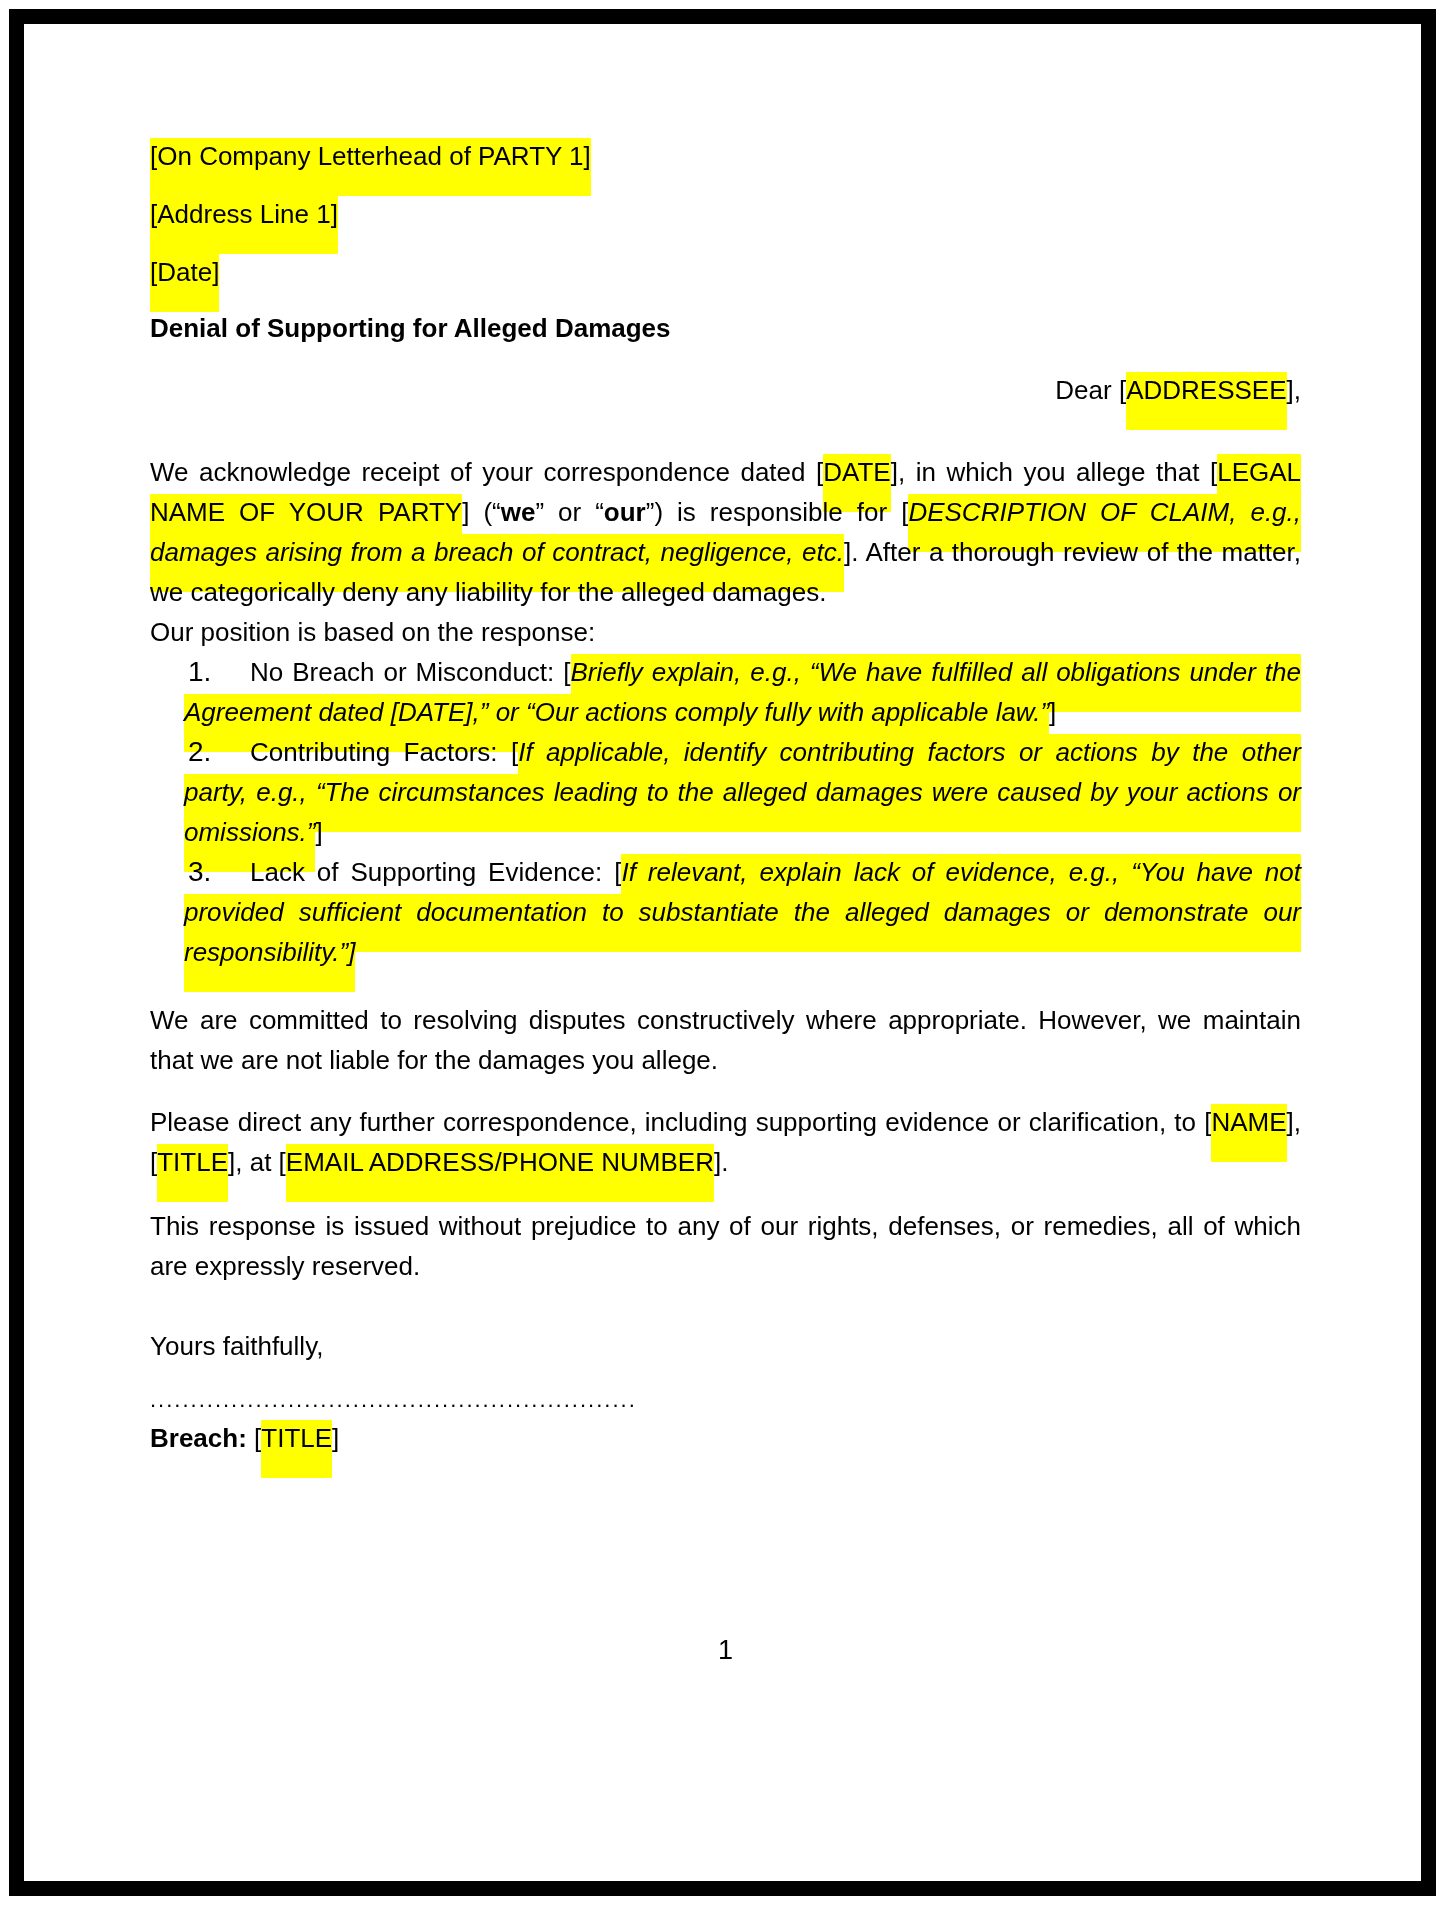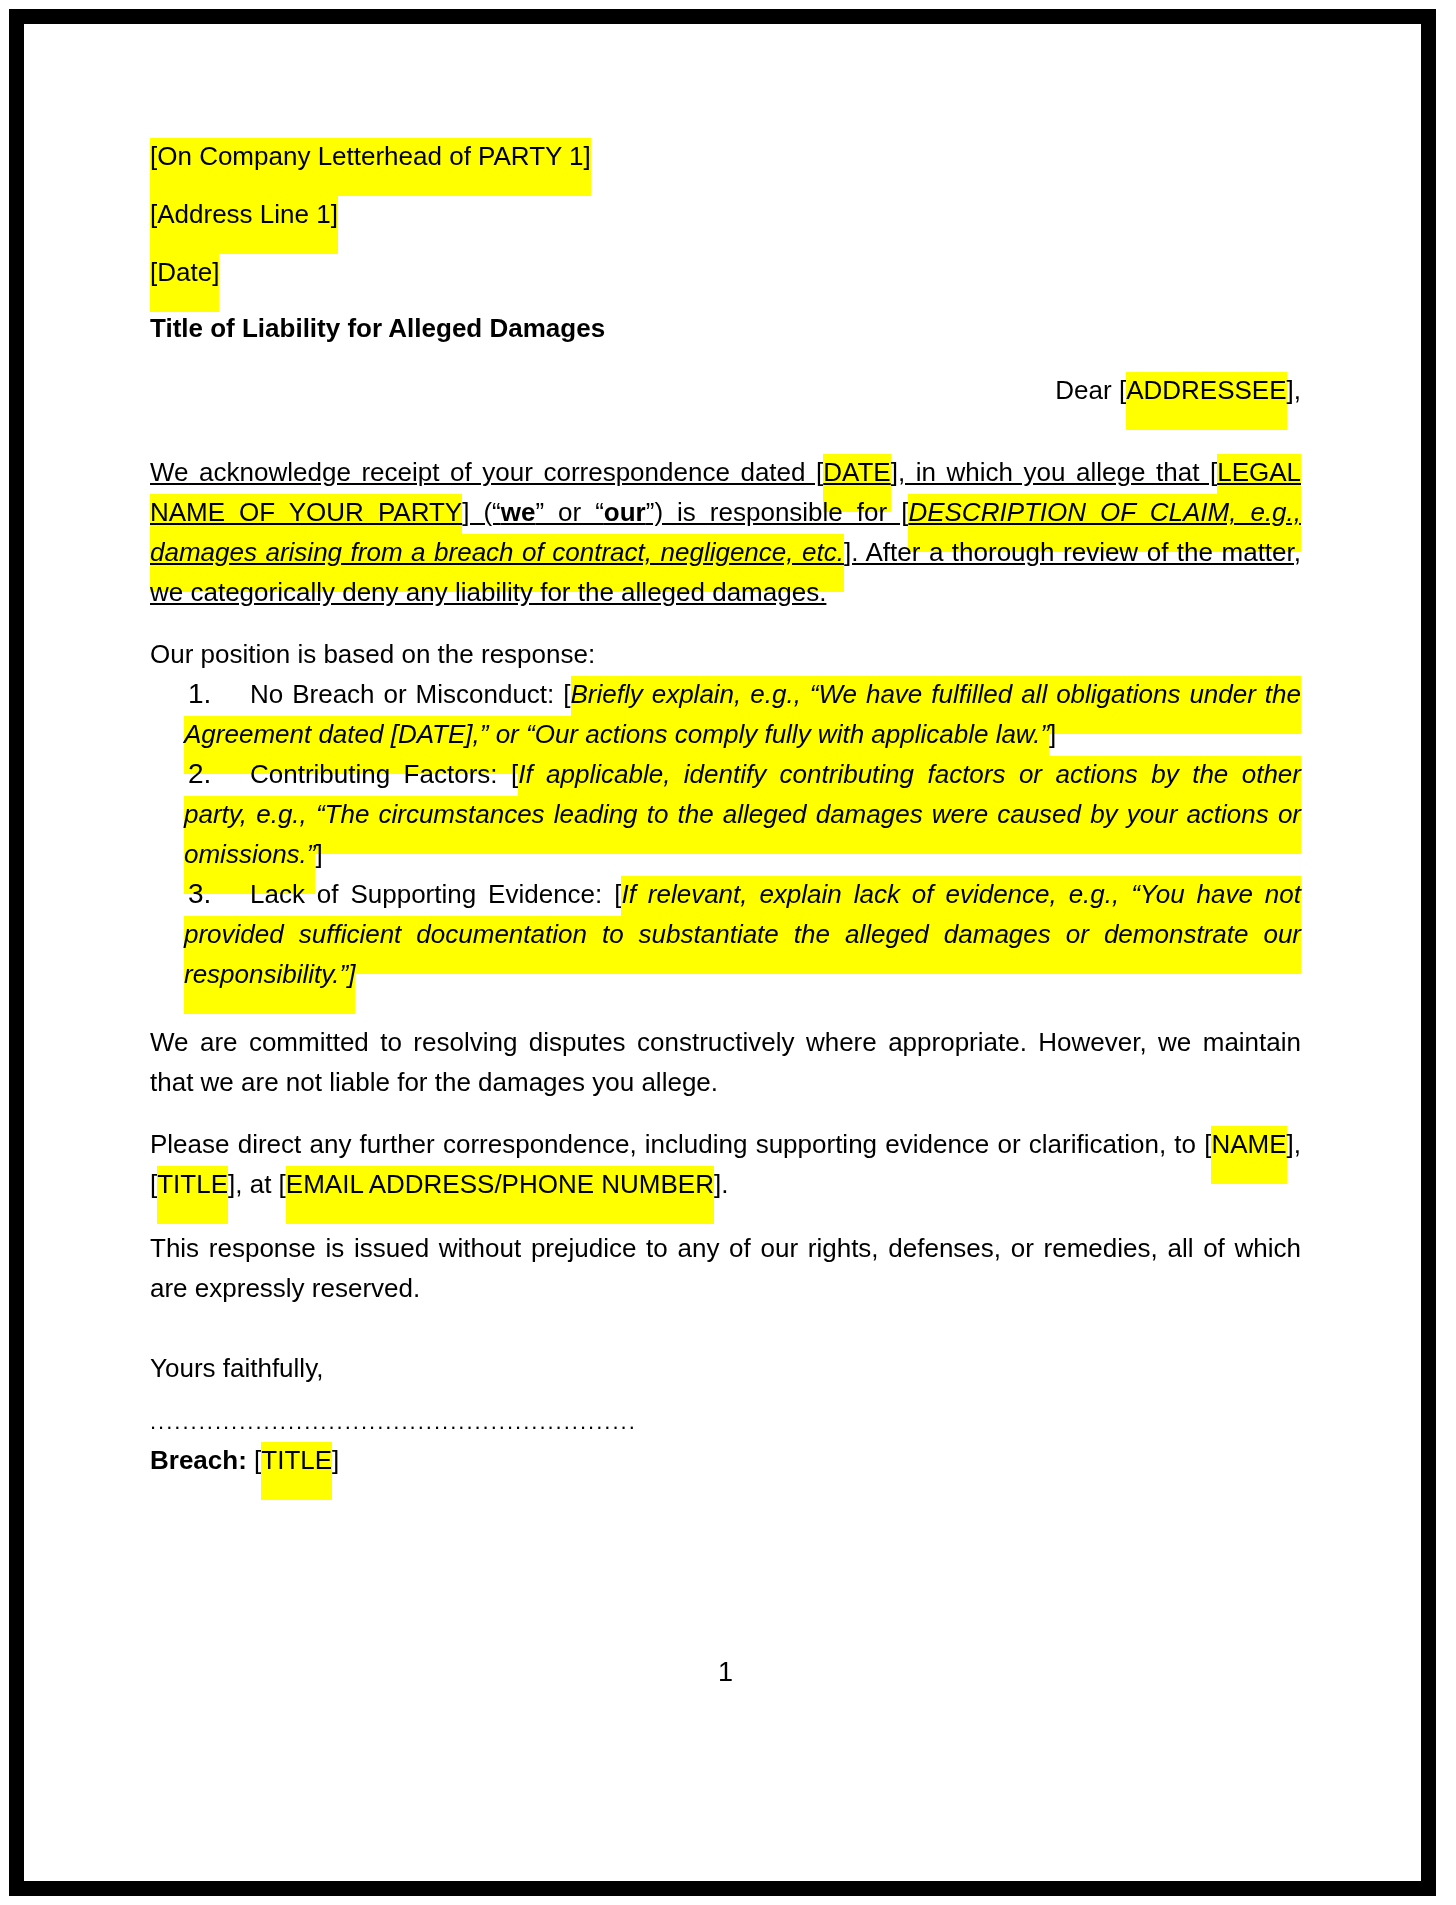--- a/index.html
+++ b/index.html
@@ -12,21 +12,21 @@
   .hl{background:#FFFF00;padding:3px 0 25px;
       -webkit-box-decoration-break:clone;box-decoration-break:clone;}
   .b{font-weight:bold;}
   .i{font-style:italic;}
   
   [data-name="letterhead-line-1"],[data-name="letterhead-line-2"],
   [data-name="letterhead-line-3"]{margin-bottom:18px;}
   [data-name="letterhead-line-4"]{margin-bottom:16px;}
   [data-name="subject-heading"]{margin-bottom:22px;font-weight:bold;}
   [data-name="salutation"]{margin-bottom:42px;text-align:right;}
-  [data-name="para-acknowledgement"]{margin-bottom:22px;text-align:justify;text-decoration:underline;}
+  [data-name="para-acknowledgement"]{text-align:justify;}
   [data-name="para-position-intro"]{margin-bottom:0;}
   [data-name="position-list"]{margin-bottom:28px;}
   [data-name="para-committed"]{margin-bottom:22px;text-align:justify;}
   [data-name="para-contact"]{margin-bottom:24px;text-align:justify;}
   [data-name="para-reservation"]{margin-bottom:40px;text-align:justify;}
   [data-name="closing"]{margin-bottom:16px;}
   [data-name="signature-dotted-line"]{margin-bottom:0;font-size:22px;letter-spacing:2px;line-height:36px;}
   [data-name="signature-name-line"]{margin-bottom:0;}
   [data-name="signature-title-line"]{margin-bottom:0;}
   .list-item{position:relative;margin-left:34px;text-indent:66px;text-align:justify;}
@@ -35,21 +35,21 @@
 </style>
 </head>
 <body>
 
 <div class="frame" data-name="screenshot-frame">
   <div class="page" data-name="letter-page">
     <div id="letter-body" data-name="letter-body">
         <div class="block" data-name="letterhead-line-1"><span class="hl" data-name="placeholder-highlight">[On Company Letterhead of PARTY 1]</span></div>
         <div class="block" data-name="letterhead-line-3"><span class="hl" data-name="placeholder-highlight">[Address Line 1]</span></div>
         <div class="block" data-name="letterhead-line-4"><span class="hl" data-name="placeholder-highlight">[Date]</span></div>
-        <div class="block" data-name="subject-heading"><span class="b" data-name="text-run">Title of Liability for Alleged Damages</span></div>
+        <div class="block" data-name="subject-heading"><span class="b" data-name="text-run">Denial of Supporting for Alleged Damages</span></div>
         <div class="block" data-name="salutation"><span data-name="text-run">Dear [</span><span class="hl" data-name="placeholder-highlight">ADDRESSEE</span><span data-name="text-run">],</span></div>
         <div class="block" data-name="para-acknowledgement"><span data-name="text-run">We acknowledge receipt of your correspondence dated [</span><span class="hl" data-name="placeholder-highlight">DATE</span><span data-name="text-run">], in which you allege that [</span><span class="hl" data-name="placeholder-highlight">LEGAL NAME OF YOUR PARTY</span><span data-name="text-run">] (“</span><span class="b" data-name="text-run">we</span><span data-name="text-run">” or “</span><span class="b" data-name="text-run">our</span><span data-name="text-run">”) is responsible for [</span><span class="hl i" data-name="placeholder-highlight">DESCRIPTION OF CLAIM, e.g., damages arising from a breach of contract, negligence, etc.</span><span data-name="text-run">]. After a thorough review of the matter, we categorically deny any liability for the alleged damages.</span></div>
         <div class="block" data-name="para-position-intro"><span data-name="text-run">Our position is based on the response:</span></div>
         <div class="block" data-name="position-list">
           <div class="list-item" data-name="list-item"><span class="list-num" data-name="list-item-number">1.</span><span data-name="text-run">No Breach or Misconduct: [</span><span class="hl i" data-name="placeholder-highlight">Briefly explain, e.g., “We have fulfilled all obligations under the Agreement dated [DATE],” or “Our actions comply fully with applicable law.”</span><span data-name="text-run">]</span></div>
           <div class="list-item" data-name="list-item"><span class="list-num" data-name="list-item-number">2.</span><span data-name="text-run">Contributing Factors: [</span><span class="hl i" data-name="placeholder-highlight">If applicable, identify contributing factors or actions by the other party, e.g., “The circumstances leading to the alleged damages were caused by your actions or omissions.”</span><span data-name="text-run">]</span></div>
           <div class="list-item" data-name="list-item"><span class="list-num" data-name="list-item-number">3.</span><span data-name="text-run">Lack of Supporting Evidence: [</span><span class="hl i" data-name="placeholder-highlight">If relevant, explain lack of evidence, e.g., “You have not provided sufficient documentation to substantiate the alleged damages or demonstrate our responsibility.”]</span></div>
         </div>
         <div class="block" data-name="para-committed"><span data-name="text-run">We are committed to resolving disputes constructively where appropriate. However, we maintain that we are not liable for the damages you allege.</span></div>
         <div class="block" data-name="para-contact"><span data-name="text-run">Please direct any further correspondence, including supporting evidence or clarification, to [</span><span class="hl" data-name="placeholder-highlight">NAME</span><span data-name="text-run">], [</span><span class="hl" data-name="placeholder-highlight">TITLE</span><span data-name="text-run">], at [</span><span class="hl" data-name="placeholder-highlight">EMAIL ADDRESS/PHONE NUMBER</span><span data-name="text-run">].</span></div>

